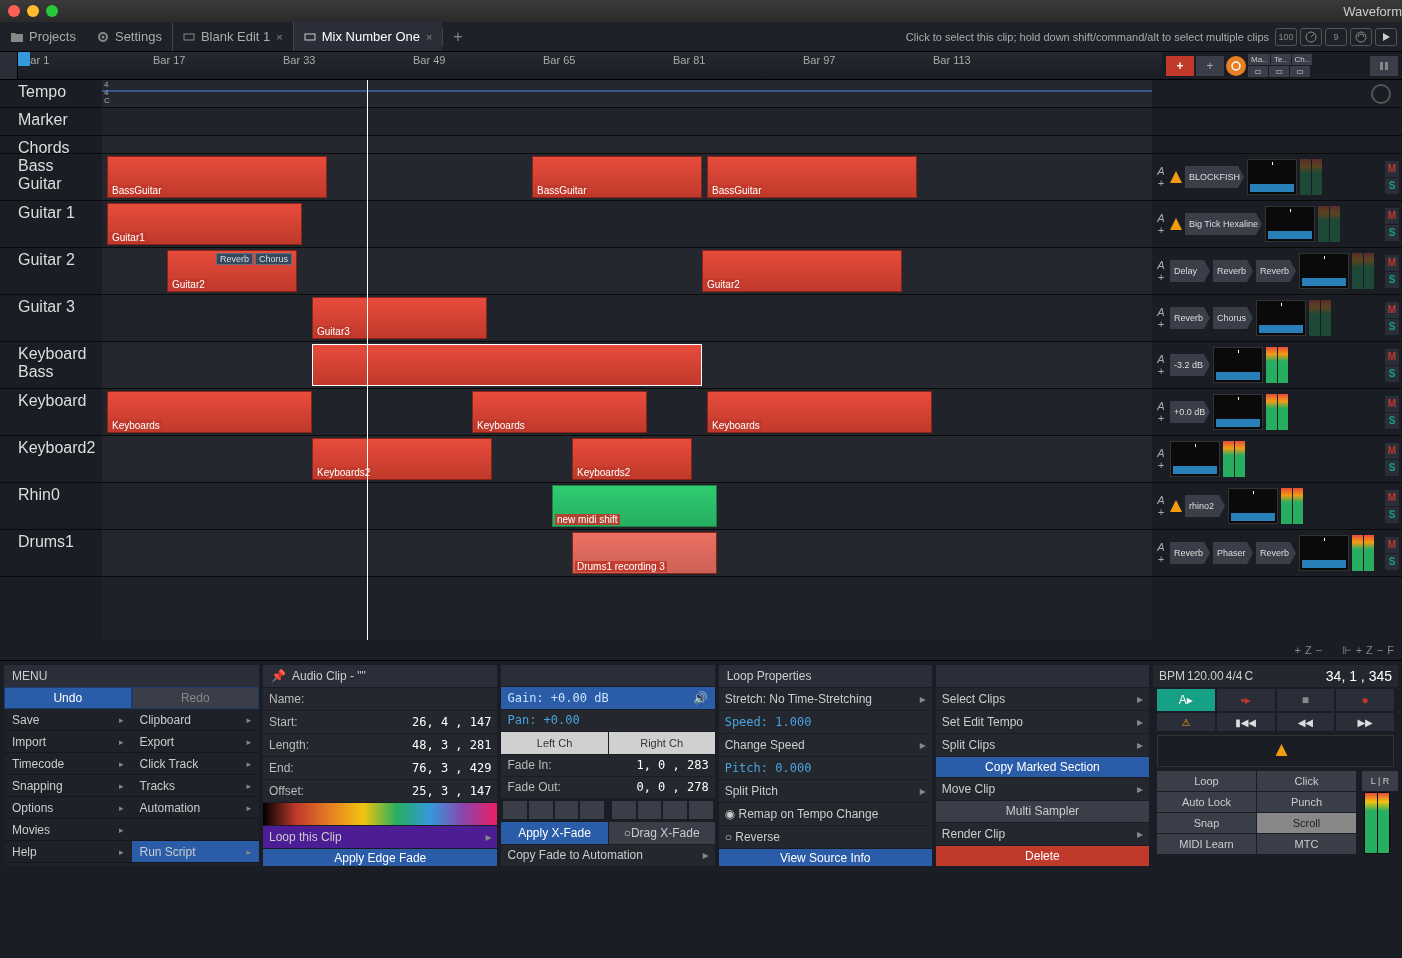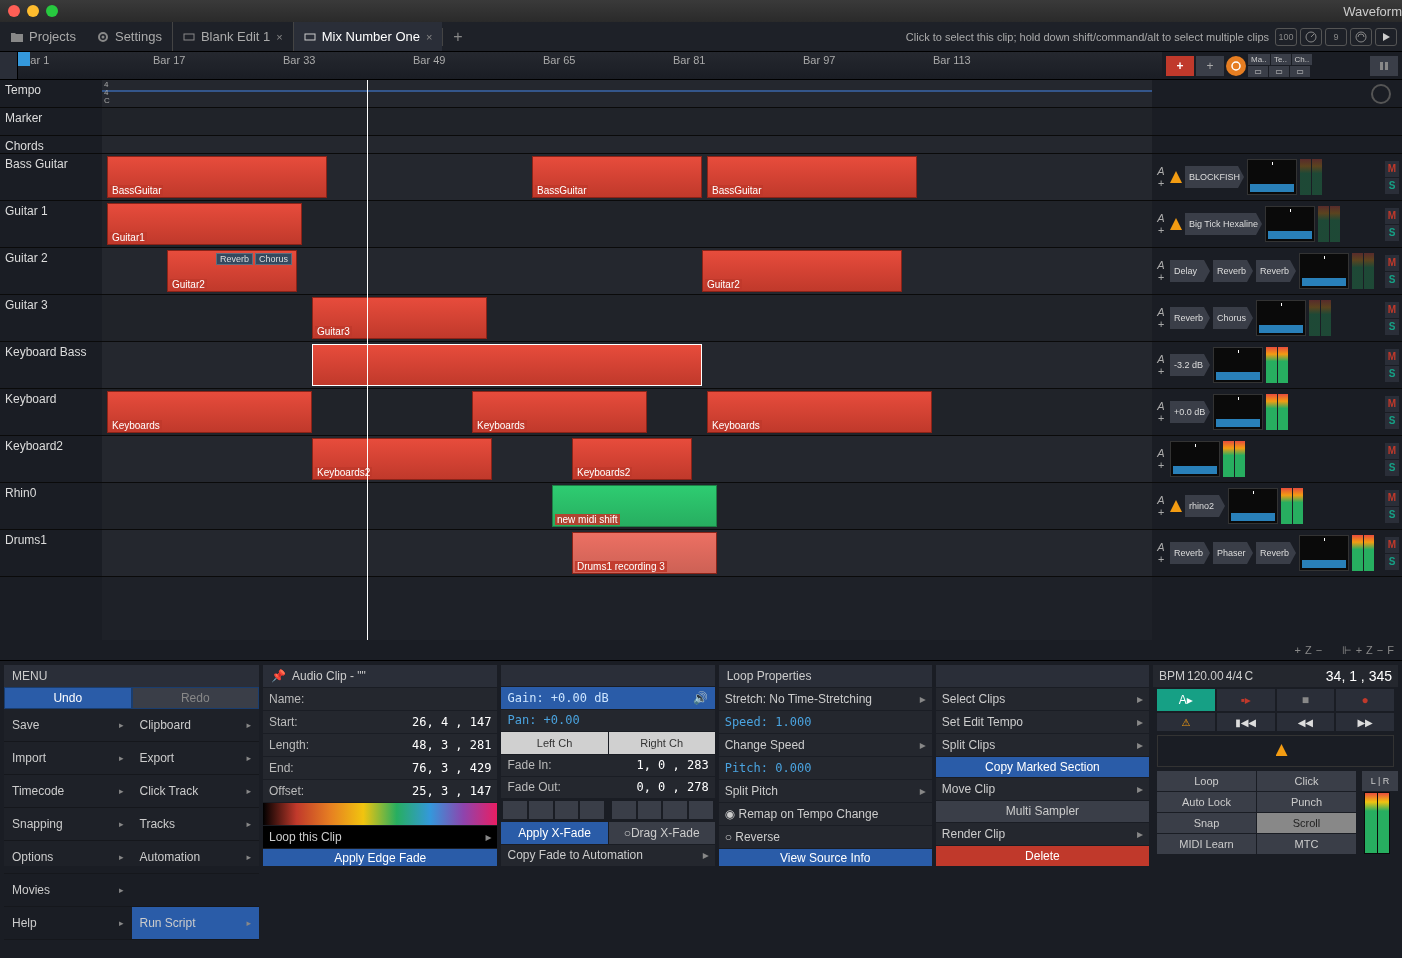--- a/index.html
+++ b/index.html
@@ -23,21 +23,21 @@
 .ruler-row{height:28px;background:#1a1d24;display:flex;border-bottom:1px solid #000;position:relative}
 .ruler-row .left-ctrl{width:18px;background:#2a2e38;border-right:1px solid #000}
 .ruler{flex:1;position:relative;background:linear-gradient(#25282f,#1a1d24);color:#aaa;font-size:11px;overflow:hidden}
 .bar-lbl{position:absolute;top:2px}
 .ruler-right{width:240px;display:flex;gap:2px;align-items:center;padding:0 4px}
 .btn-red{background:#c0392b;width:28px;height:20px;display:flex;align-items:center;justify-content:center;color:#fff;font-weight:bold}
 .btn-gray{background:#3a3e48;width:28px;height:20px;display:flex;align-items:center;justify-content:center;color:#aaa}
 .mini-tab{background:#3a3e48;font-size:8px;padding:1px 3px;color:#ccc;min-width:20px;text-align:center}
 .tracks-area{display:flex;height:560px;overflow:hidden;position:relative}
 .track-headers{width:102px;background:#1a1d24}
-.th-row{height:28px;border-bottom:1px solid #0a0a0a;padding:3px 5px;color:#ddd;font-size:12px;display:flex;align-items:flex-start}
+.th-row{height:28px;border-bottom:1px solid #0a0a0a;padding:3px 18px;color:#ddd;font-size:16px;display:flex;align-items:flex-start}
 .th-row.audio{height:47px}
 .timeline{flex:1;position:relative;background:#1e2128;overflow:hidden}
 .tl-row{height:28px;border-bottom:1px solid #0a0a0a;position:relative;background:#24272e}
 .tl-row.audio{height:47px}
 .tl-row.alt{background:#202329}
 .playhead{position:absolute;top:0;bottom:0;width:1px;background:#fff;left:265px;z-index:5}
 .loop-marker{position:absolute;top:0;height:14px;background:#3498db;font-size:9px;color:#fff;padding:0 2px;left:0;width:12px;z-index:4}
 .clip{position:absolute;top:2px;bottom:2px;background:linear-gradient(#e74c3c,#c0392b);border:1px solid #8b2318;font-size:10px;color:#fff;overflow:hidden}
 .clip .lbl{position:absolute;bottom:1px;left:2px;background:rgba(192,57,43,.9);padding:0 2px}
 .clip.sel{border:1px solid #fff}
@@ -62,21 +62,21 @@
 .warn{width:12px;height:12px;background:#f39c12;clip-path:polygon(50% 0,100% 100%,0 100%);position:relative}
 .zoom-ctrl{height:20px;background:#1a1d24;display:flex;justify-content:flex-end;align-items:center;gap:4px;padding-right:8px;color:#888;font-size:11px}
 .bottom-panel{height:210px;background:#1a1d24;display:flex;gap:4px;padding:4px;border-top:1px solid #000}
 .menu-panel{width:255px;background:#1e2128}
 .menu-hdr{background:#2a2e38;padding:4px 8px;color:#ccc;font-size:12px}
 .undo-row{display:flex;height:22px}
 .undo-btn{flex:1;background:#2a5ca8;color:#fff;display:flex;align-items:center;justify-content:center;font-size:12px;border:1px solid #1a3d6e}
 .undo-btn.redo{background:#3a3e48;color:#888}
 .menu-cols{display:flex}
 .menu-col{flex:1}
-.menu-item{height:22px;display:flex;align-items:center;padding:16px 8px;color:#ccc;font-size:12px;border-bottom:1px solid #15171c;position:relative}
+.menu-item{height:22px;display:flex;align-items:center;padding:0 8px;color:#ccc;font-size:12px;border-bottom:1px solid #15171c;position:relative}
 .menu-item.hl{background:#2a5ca8}
 .menu-item .arr{margin-left:auto;font-size:9px;color:#888}
 .props-panel{flex:1;display:flex;gap:4px}
 .prop-col{flex:1;display:flex;flex-direction:column;gap:1px}
 .prop-hdr{background:#2a2e38;padding:4px 8px;color:#ccc;font-size:12px;height:22px;display:flex;align-items:center}
 .prop-row{height:22px;display:flex;align-items:center;background:#24272e;font-size:12px}
 .prop-lbl{width:70px;padding-left:6px;color:#bbb}
 .prop-val{flex:1;text-align:right;padding-right:6px;color:#fff;font-family:monospace}
 .prop-btn{flex:1;background:#2a5ca8;color:#fff;height:22px;display:flex;align-items:center;justify-content:center;font-size:12px}
 .prop-btn.gray{background:#3a3e48;color:#ccc}
@@ -576,21 +576,21 @@
         </div>
       <div class="prop-row">
           <div class="prop-lbl">End:</div>
           <div class="prop-val">76, 3 , 429</div>
         </div>
       <div class="prop-row">
           <div class="prop-lbl">Offset:</div>
           <div class="prop-val">25, 3 , 147</div>
         </div>
       <div class="spectrum"></div>
-      <div class="prop-row" style="background:#000000">
+      <div class="prop-row" style="background:#4c1d95">
           <span style="padding-left:6px;flex:1">Loop this Clip</span>
           <span class="arr" style="color:#888;padding-right:6px">▸</span>
         </div>
       <div class="prop-btn">Apply Edge Fade</div>
     </div>
 
     <div class="prop-col" style="flex:1">
       <div class="prop-hdr"></div>
       <div class="prop-row" style="background:#2a5ca8">
           <span class="prop-mono" style="color:#cce5ff">Gain: +0.00 dB</span>

